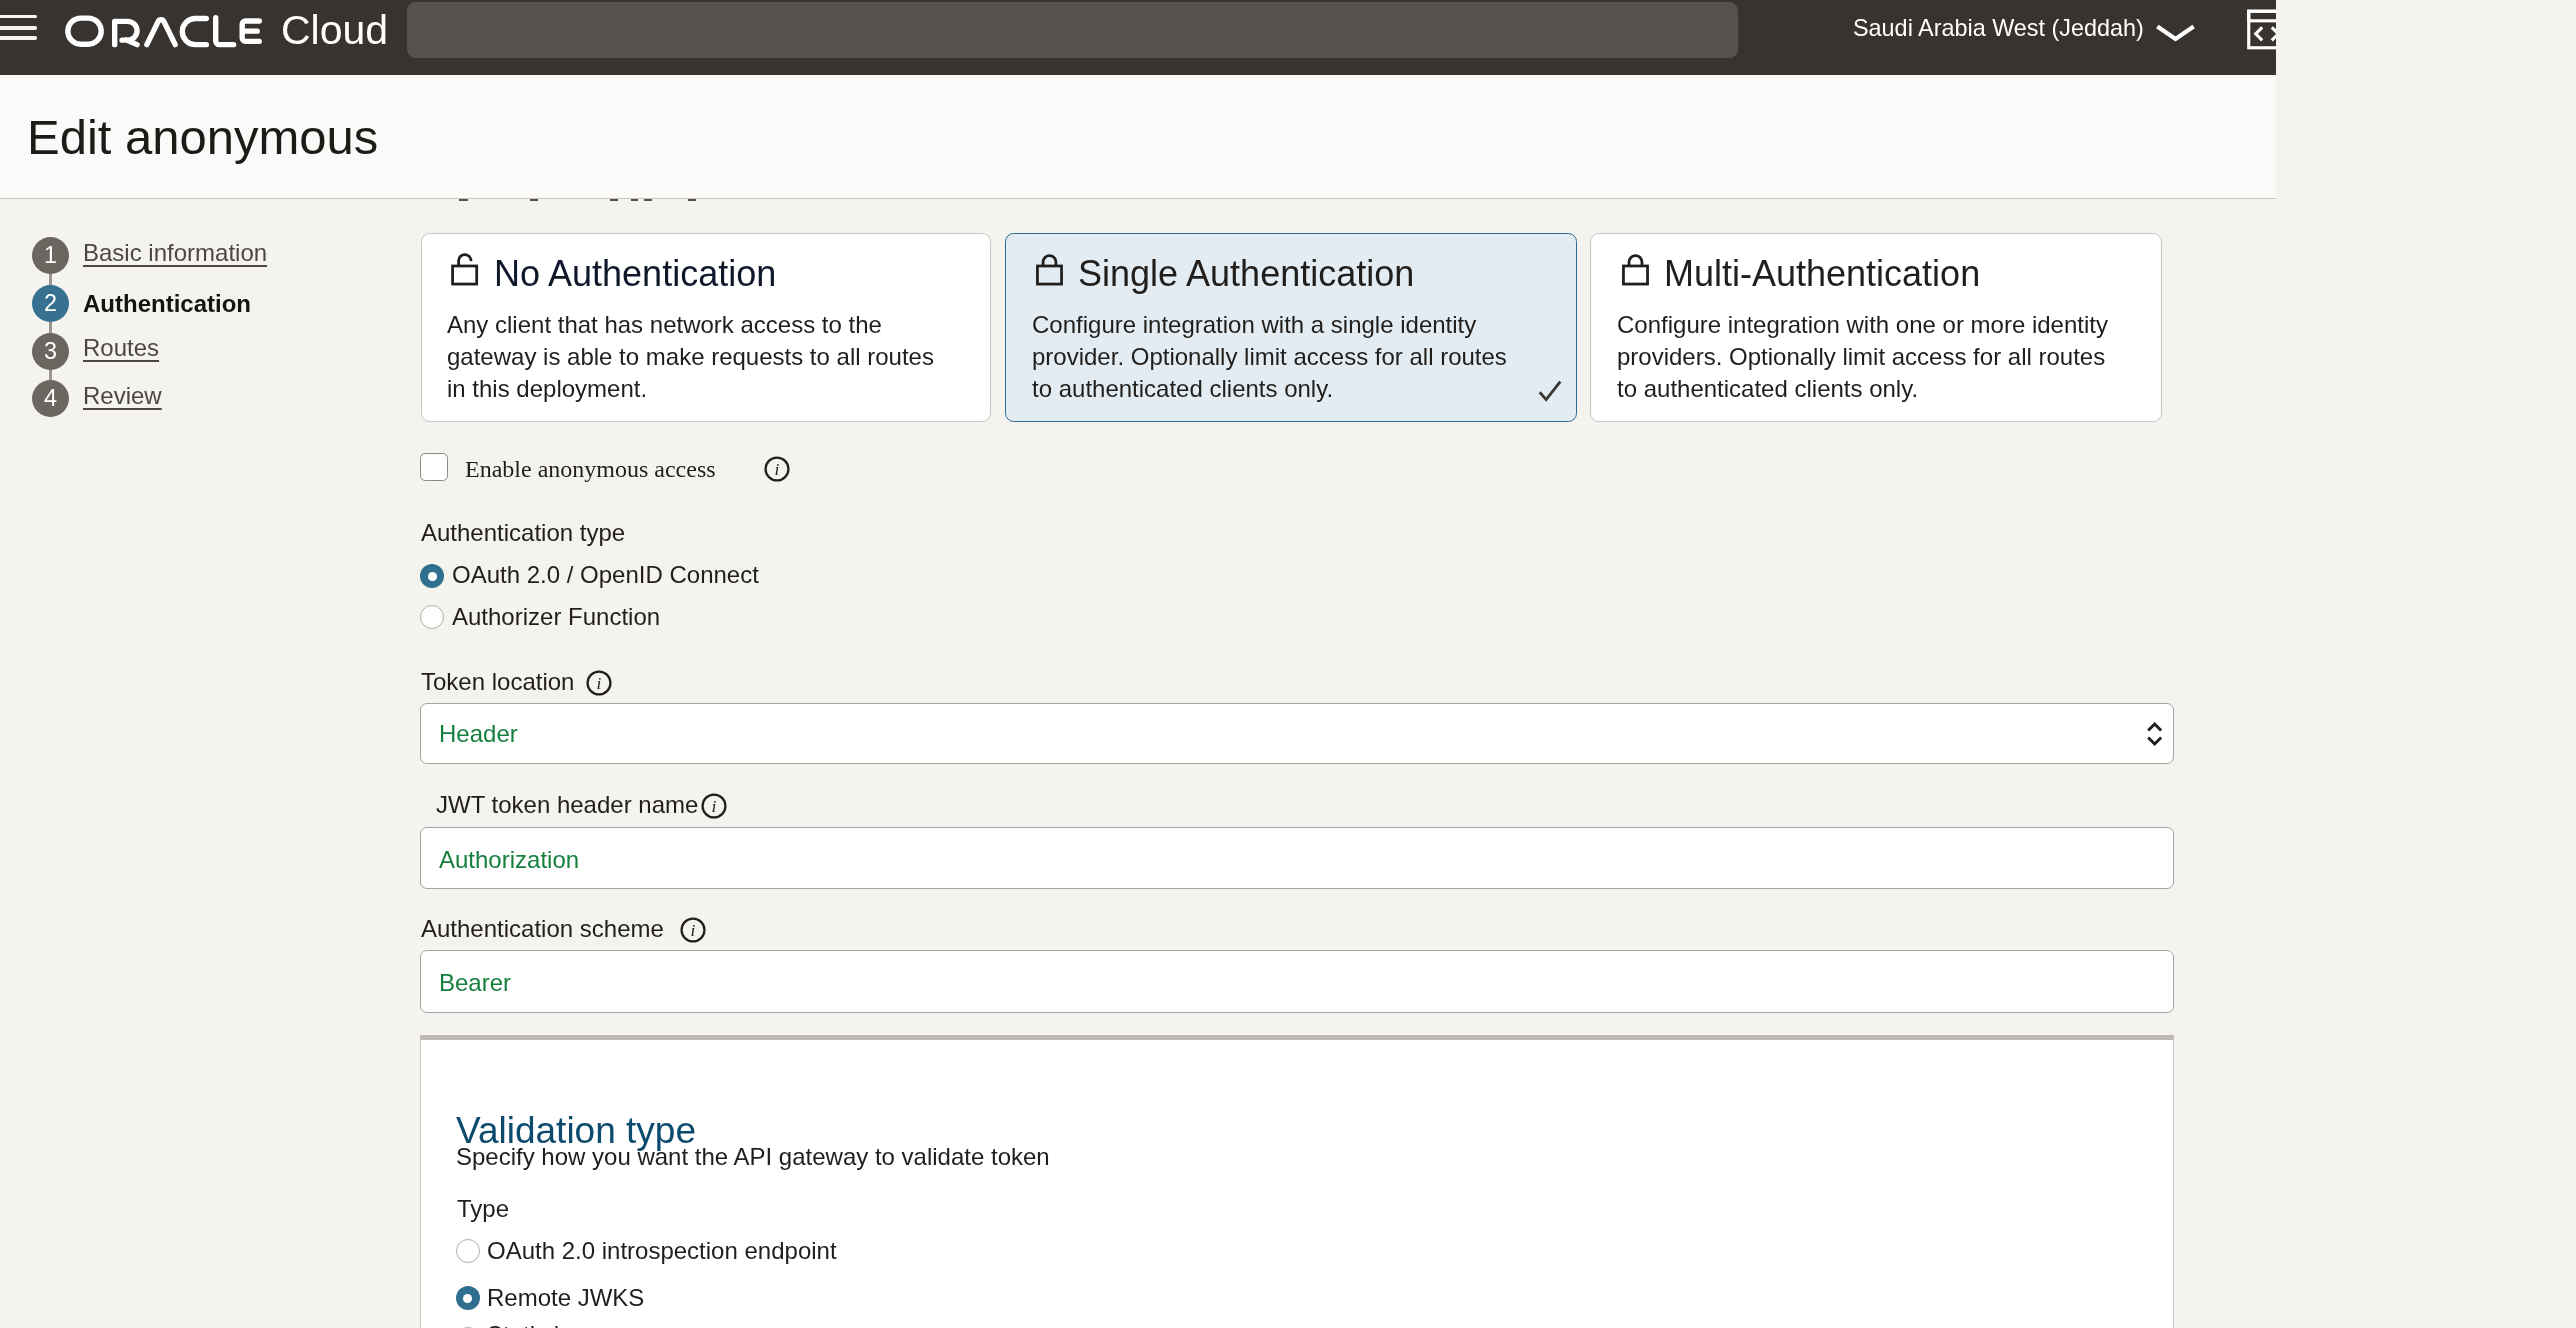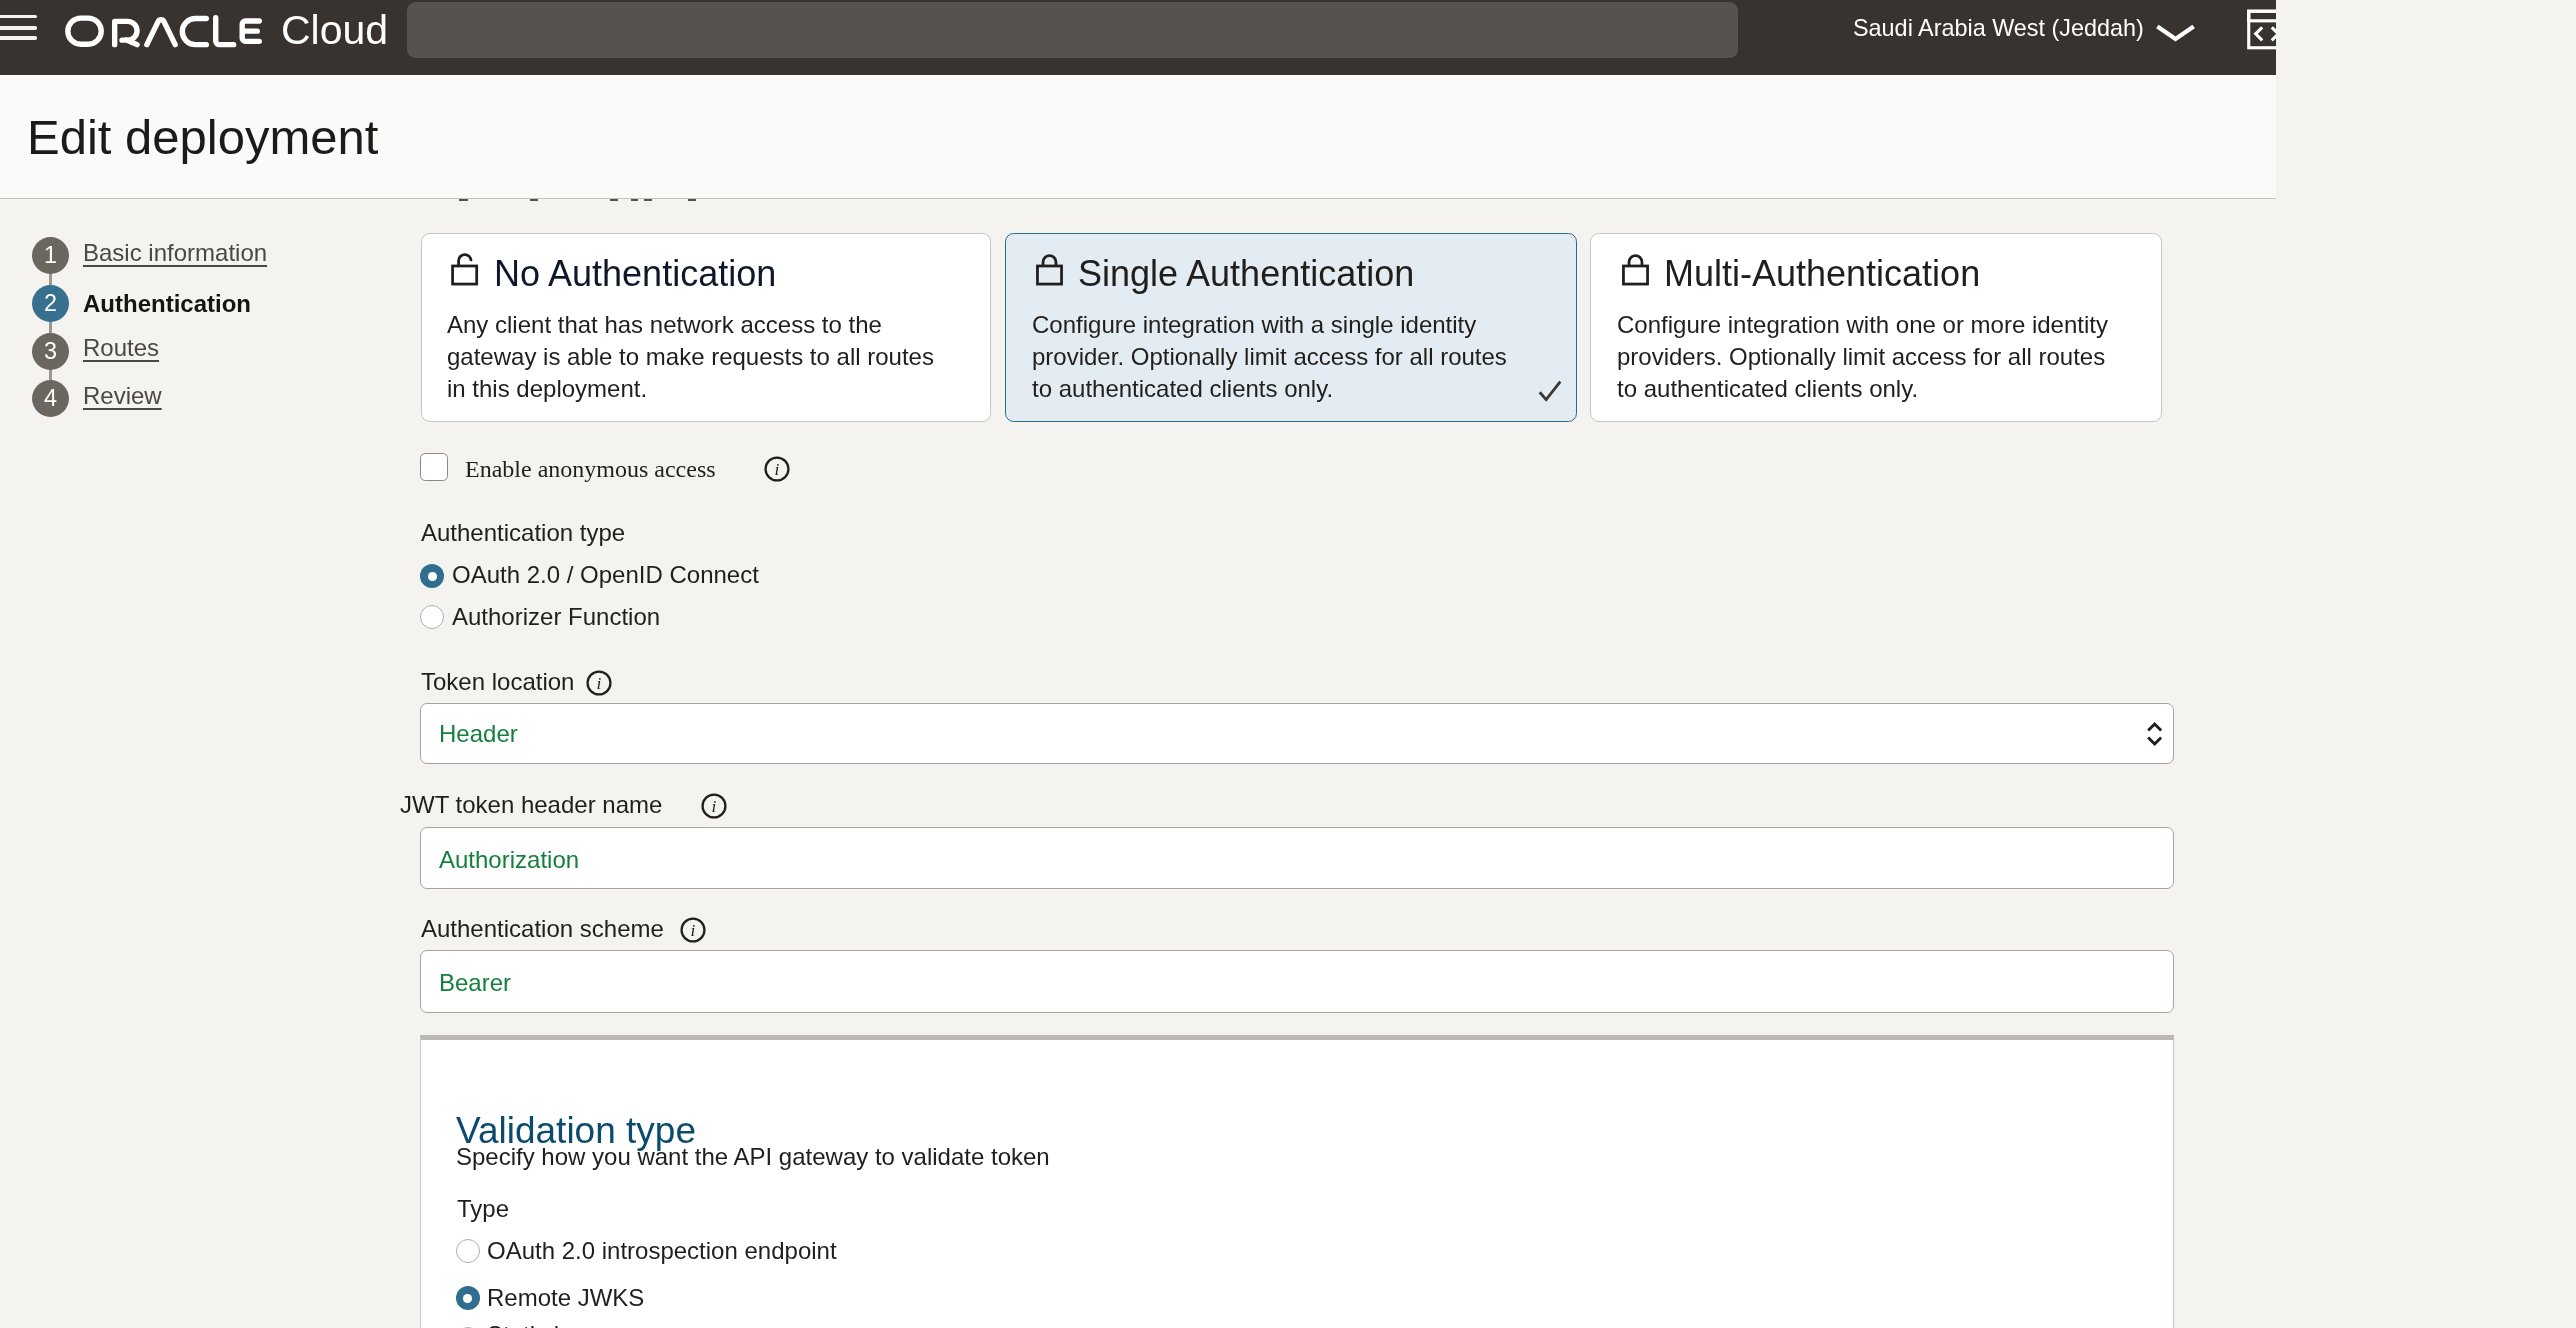--- a/index.html
+++ b/index.html
@@ -66,21 +66,21 @@
     <ellipse cx="23.5" cy="23.5" rx="10.5" ry="21" fill="none" stroke="#fff" stroke-width="3.6"></ellipse>
     <path d="M4 16 h39 M4 31 h39" fill="none" stroke="#fff" stroke-width="3.6"></path>
   </svg>
   <svg class="abs" style="left:2539px;top:8.7px;" width="41" height="41" viewBox="0 0 47 47">
     <circle cx="23.5" cy="23.5" r="23.5" fill="#fff"></circle>
     <circle cx="23.5" cy="17.5" r="8" fill="#38332f"></circle>
     <path d="M7.5 41 a 16.5 13.5 0 0 1 32 0 l -2 3 h -28 z" fill="#38332f"></path>
   </svg>
 
   <div class="abs" style="left:0;top:75px;width:2576px;height:124px;background:#fbfaf9;border-bottom:1.7px solid #c6c2be;"></div>
-  <div class="abs" style="left:27px;top:113px;font-size:49px;line-height:49px;color:#1d1b18;">Edit deployment</div>
+  <div class="abs" style="left:27px;top:113px;font-size:49px;line-height:49px;color:#1d1b18;">Edit anonymous</div>
   <div class="abs" style="left:2501px;top:125px;font-size:24px;line-height:24px;"><span style="color:#2e6b8c;text-decoration:underline;text-underline-offset:2.6px;">Help</span></div>
 
   <div class="frag" style="left:459px;width:8.7px;"></div>
   <div class="frag" style="left:530px;width:7.8px;"></div>
   <div class="frag" style="left:610px;width:7.8px;"></div>
   <div class="frag" style="left:631px;width:7px;"></div>
   <div class="frag" style="left:644px;width:7.8px;"></div>
   <div class="frag" style="left:688px;width:7.8px;"></div>
 
   <div class="abs" style="left:49px;top:256px;width:2.6px;height:143px;background:#9b9690;"></div>
@@ -140,21 +140,21 @@
     <circle cx="15" cy="15" r="13.2" fill="none" stroke="#211e1b" stroke-width="2.6"></circle>
     <text x="15" y="21.5" text-anchor="middle" font-size="20" font-style="italic" font-family="Liberation Serif" fill="#211e1b">i</text>
   </svg>
   <div class="abs input" style="left:420px;top:703px;width:1754px;height:61px;"></div>
   <div class="abs itext" style="left:439px;top:722px;">Header</div>
   <svg class="abs" style="left:2146px;top:721px;" width="17.3" height="26" viewBox="0 0 20 30">
     <path d="M2.5 11 L10 3.5 L17.5 11" fill="none" stroke="#211e1b" stroke-width="3.4"></path>
     <path d="M2.5 19 L10 26.5 L17.5 19" fill="none" stroke="#211e1b" stroke-width="3.4"></path>
   </svg>
 
-  <div class="abs lbl" style="left:400px;top:793px;">JWT token header name</div>
+  <div class="abs lbl" style="left:436px;top:793px;">JWT token header name</div>
   <svg class="abs" style="left:701px;top:793px;" width="26" height="26" viewBox="0 0 30 30">
     <circle cx="15" cy="15" r="13.2" fill="none" stroke="#211e1b" stroke-width="2.6"></circle>
     <text x="15" y="21.5" text-anchor="middle" font-size="20" font-style="italic" font-family="Liberation Serif" fill="#211e1b">i</text>
   </svg>
   <div class="abs input" style="left:420px;top:827px;width:1754px;height:62px;"></div>
   <div class="abs itext" style="left:439px;top:848px;">Authorization</div>
 
   <div class="abs lbl" style="left:421px;top:917px;">Authentication scheme</div>
   <svg class="abs" style="left:680px;top:917px;" width="26" height="26" viewBox="0 0 30 30">
     <circle cx="15" cy="15" r="13.2" fill="none" stroke="#211e1b" stroke-width="2.6"></circle>

